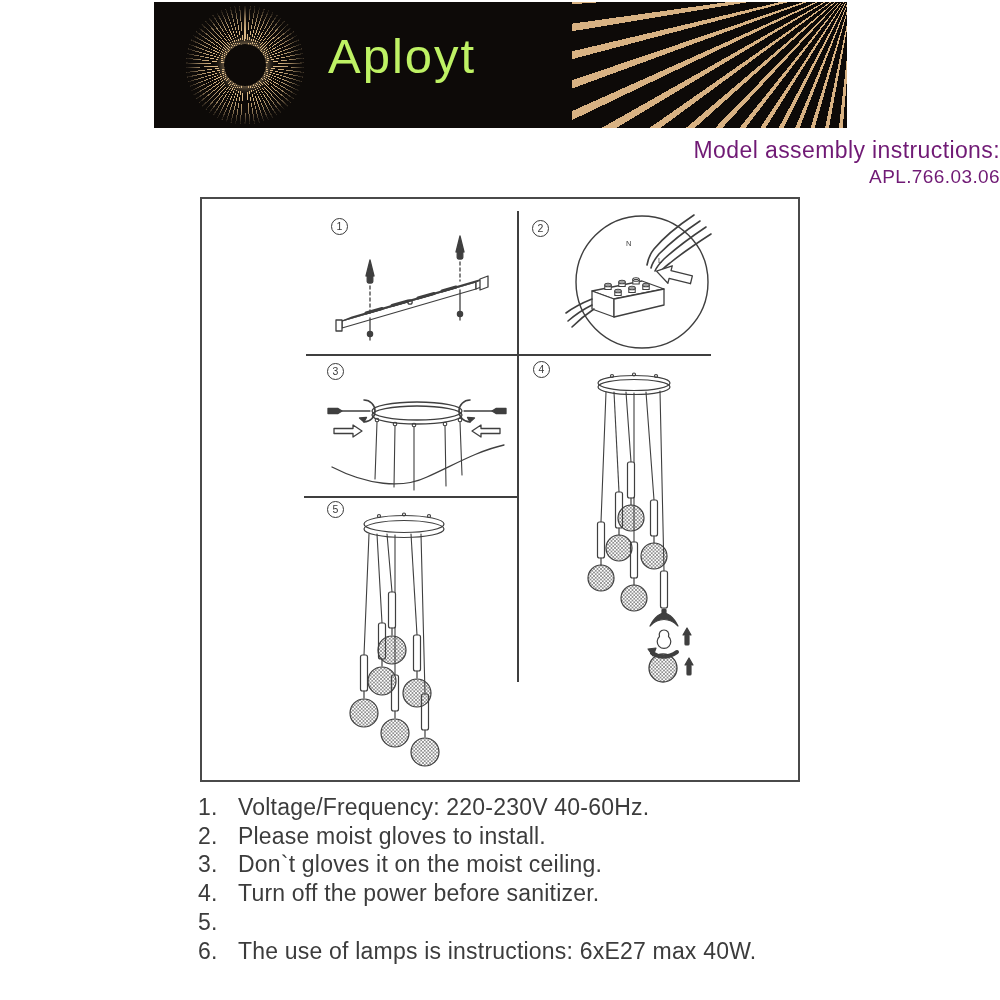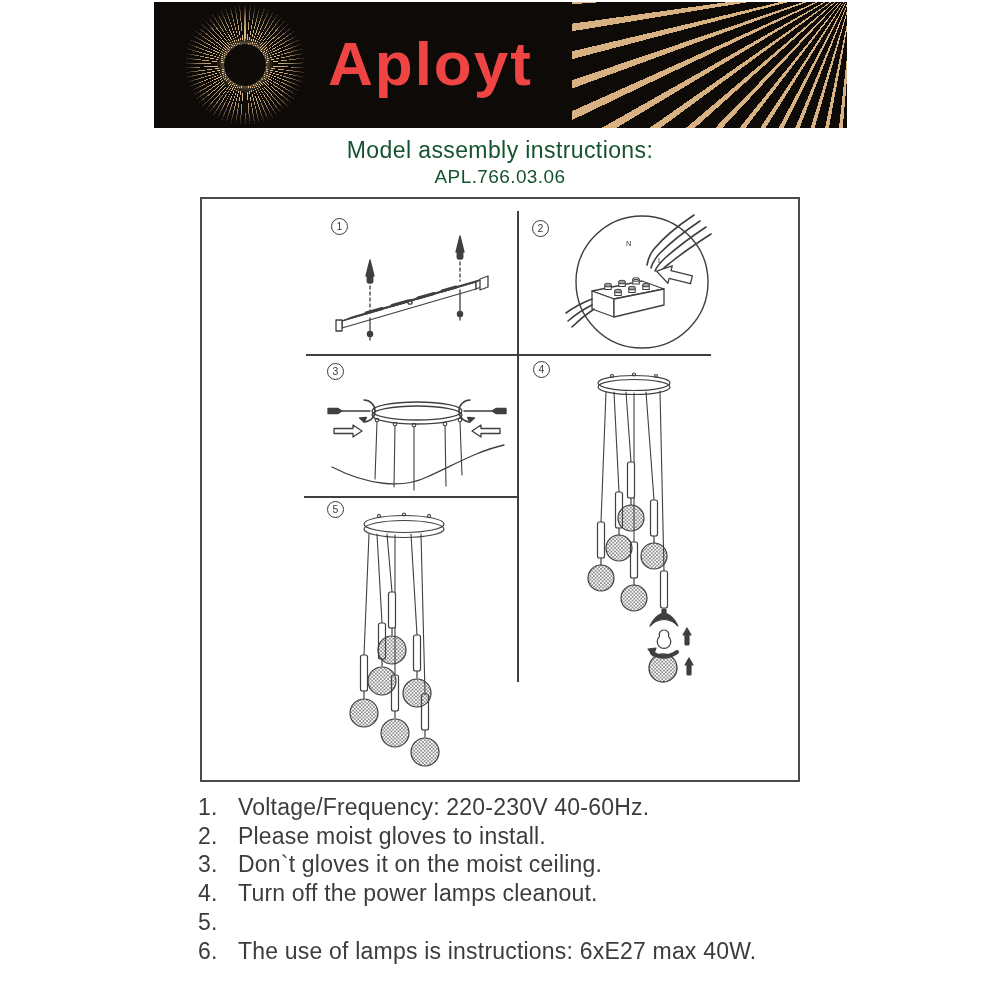--- a/index.html
+++ b/index.html
@@ -21,31 +21,31 @@
   .sunburst .fade {
     position:absolute; inset:0; border-radius:50%;
     background:radial-gradient(circle at 50% 50%, rgba(13,10,8,0) 0 40%, rgba(13,10,8,0.3) 55%, #0d0a08 72%);
   }
   .sunburst .core {
     position:absolute; left:50%; top:50%; width:42px; height:42px;
     transform:translate(-50%,-50%); background:#0d0a08; border-radius:50%;
     box-shadow:0 0 9px 2px rgba(231,198,146,0.6);
   }
   .brand {
-    position:absolute; left:174px; top:26px; font-size:62px; font-weight:700;
-    letter-spacing:2px; color:#ef4444;
+    position:absolute; left:174px; top:26px; font-size:49px; font-weight:400;
+    letter-spacing:2px; color:#bef264;
   }
   .banner-rays {
     position:absolute; right:0; top:0; width:275px; height:126px;
     background:repeating-conic-gradient(from 185deg at 103% -14%,
       #d8b283 0deg 1.5deg, rgba(13,10,8,0) 1.5deg 5.4deg);
   }
 
   
-  .title-line { position:absolute; left:0; width:100%; text-align:center; color:#14532d; }
+  .title-line { position:absolute; left:0; width:100%; text-align:right; color:#701a75; }
   .title-1 { top:137px; font-size:23px; letter-spacing:0.4px; }
   .title-2 { top:166px; font-size:19px; letter-spacing:0.4px; }
 
   
   .diagram-box {
     position:absolute; left:200px; top:197px; width:596px; height:581px;
     border:2px solid #4a4a4a; background:#ffffff;
   }
   .vline  { position:absolute; left:315px; top:12px;  width:2px;  height:471px; background:#3f3f3f; }
   .hline1 { position:absolute; left:104px; top:155px; width:405px; height:2px;  background:#3f3f3f; }
@@ -325,21 +325,21 @@
     <div class="instr-row">
       <span class="instr-num">2.</span>
       <span class="instr-text">Please moist gloves to install.</span>
     </div>
     <div class="instr-row">
       <span class="instr-num">3.</span>
       <span class="instr-text">Don`t gloves it on the moist ceiling.</span>
     </div>
     <div class="instr-row">
       <span class="instr-num">4.</span>
-      <span class="instr-text">Turn off the power lamps cleanout.</span>
+      <span class="instr-text">Turn off the power before sanitizer.</span>
     </div>
     <div class="instr-row">
       <span class="instr-num">5.</span>
     </div>
     <div class="instr-row">
       <span class="instr-num">6.</span>
       <span class="instr-text">The use of lamps is instructions: 6xE27 max 40W.</span>
     </div>
   </div>
 

